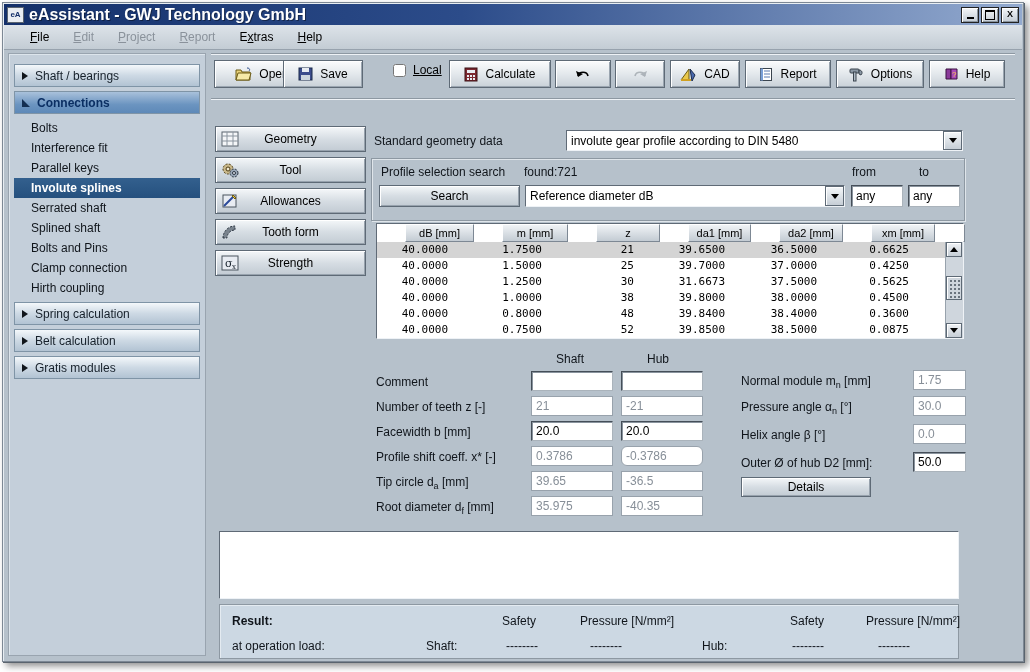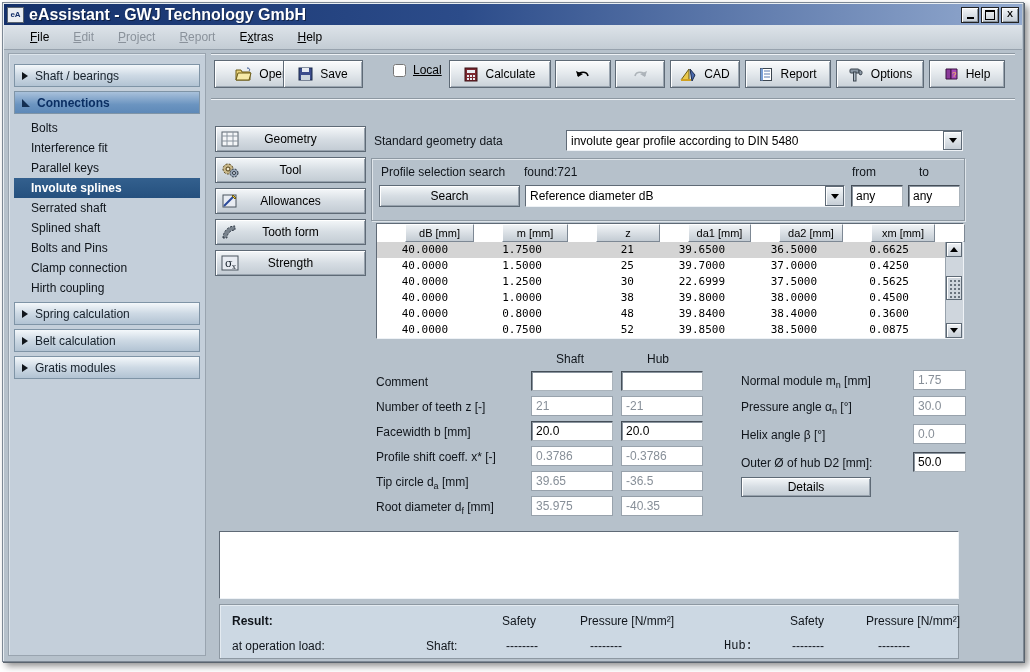--- a/index.html
+++ b/index.html
@@ -347,21 +347,21 @@
           <div class="td">1.5000</div>
           <div class="td">25</div>
           <div class="td">39.7000</div>
           <div class="td">37.0000</div>
           <div class="td">0.4250</div>
       </div>
       <div class="trow">
         <div class="td">40.0000</div>
           <div class="td">1.2500</div>
           <div class="td">30</div>
-          <div class="td">22.6999</div>
+          <div class="td">31.6673</div>
           <div class="td">37.5000</div>
           <div class="td">0.5625</div>
       </div>
       <div class="trow">
         <div class="td">40.0000</div>
           <div class="td">1.0000</div>
           <div class="td">38</div>
           <div class="td">39.8000</div>
           <div class="td">38.0000</div>
           <div class="td">0.4500</div>
@@ -406,21 +406,21 @@
     <input class="field edit" style="left: 528px; top: 368px; width: 82px; height: 20px;" value="">
     <input class="field ro" readonly="" style="left: 528px; top: 393px; width: 82px; height: 20px;" value="21">
     <input class="field edit" style="left: 528px; top: 418px; width: 82px; height: 20px;" value="20.0">
     <input class="field ro" readonly="" style="left: 528px; top: 443px; width: 82px; height: 20px;" value="0.3786">
     <input class="field ro" readonly="" style="left: 528px; top: 468px; width: 82px; height: 20px;" value="39.65">
     <input class="field ro" readonly="" style="left: 528px; top: 493px; width: 82px; height: 20px;" value="35.975">
 
     <input class="field edit" style="left: 618px; top: 368px; width: 82px; height: 20px;" value="">
     <input class="field ro" readonly="" style="left: 618px; top: 393px; width: 82px; height: 20px;" value="-21">
     <input class="field edit" style="left: 618px; top: 418px; width: 82px; height: 20px;" value="20.0">
-    <input class="field ro" readonly="" style="left: 618px; top: 443px; width: 82px; height: 20px;" value="-0.3786">
+    <input class="field ro" readonly="" style="left: 618px; top: 443px; width: 82px; height: 20px; border-radius: 6px;" value="-0.3786">
     <input class="field ro" readonly="" style="left: 618px; top: 468px; width: 82px; height: 20px;" value="-36.5">
     <input class="field ro" readonly="" style="left: 618px; top: 493px; width: 82px; height: 20px;" value="-40.35">
 
     <div class="flabel" style="left:738px;top:371px;"><span>Normal module m</span><sub>n</sub><span> [mm]</span></div>
     <div class="flabel" style="left:738px;top:397px;"><span>Pressure angle α</span><sub>n</sub><span> [°]</span></div>
     <div class="flabel" style="left:738px;top:425px;"><span>Helix angle β [°]</span><sub></sub><span></span></div>
     <div class="flabel" style="left:738px;top:453px;"><span>Outer Ø of hub D2 [mm]:</span><sub></sub><span></span></div>
     <input class="field ro" readonly="" style="left: 910px; top: 367px; width: 53px; height: 20px;" value="1.75">
     <input class="field ro" readonly="" style="left: 910px; top: 393px; width: 53px; height: 20px;" value="30.0">
     <input class="field ro" readonly="" style="left: 910px; top: 421px; width: 53px; height: 20px;" value="0.0">
@@ -432,19 +432,19 @@
     <div class="result">
       <div class="rlabel rbold" style="left:12px;top:9px;">Result:</div>
       <div class="rlabel" style="left:282px;top:9px;">Safety</div>
       <div class="rlabel" style="left:360px;top:9px;">Pressure [N/mm²]</div>
       <div class="rlabel" style="left:570px;top:9px;">Safety</div>
       <div class="rlabel" style="left:646px;top:9px;">Pressure [N/mm²]</div>
       <div class="rlabel" style="left:12px;top:34px;">at operation load:</div>
       <div class="rlabel" style="left:206px;top:34px;">Shaft:</div>
       <div class="rlabel" style="left:286px;top:34px;">--------</div>
       <div class="rlabel" style="left:370px;top:34px;">--------</div>
-      <div class="rlabel" style="left:504px;top:34px;font-family:Liberation Mono, monospace;">Hub:</div>
+      <div class="rlabel" style="left:482px;top:34px;">Hub:</div>
       <div class="rlabel" style="left:572px;top:34px;">--------</div>
       <div class="rlabel" style="left:658px;top:34px;">--------</div>
     </div>
 
   </div>
 </div>
 
 </body></html>

